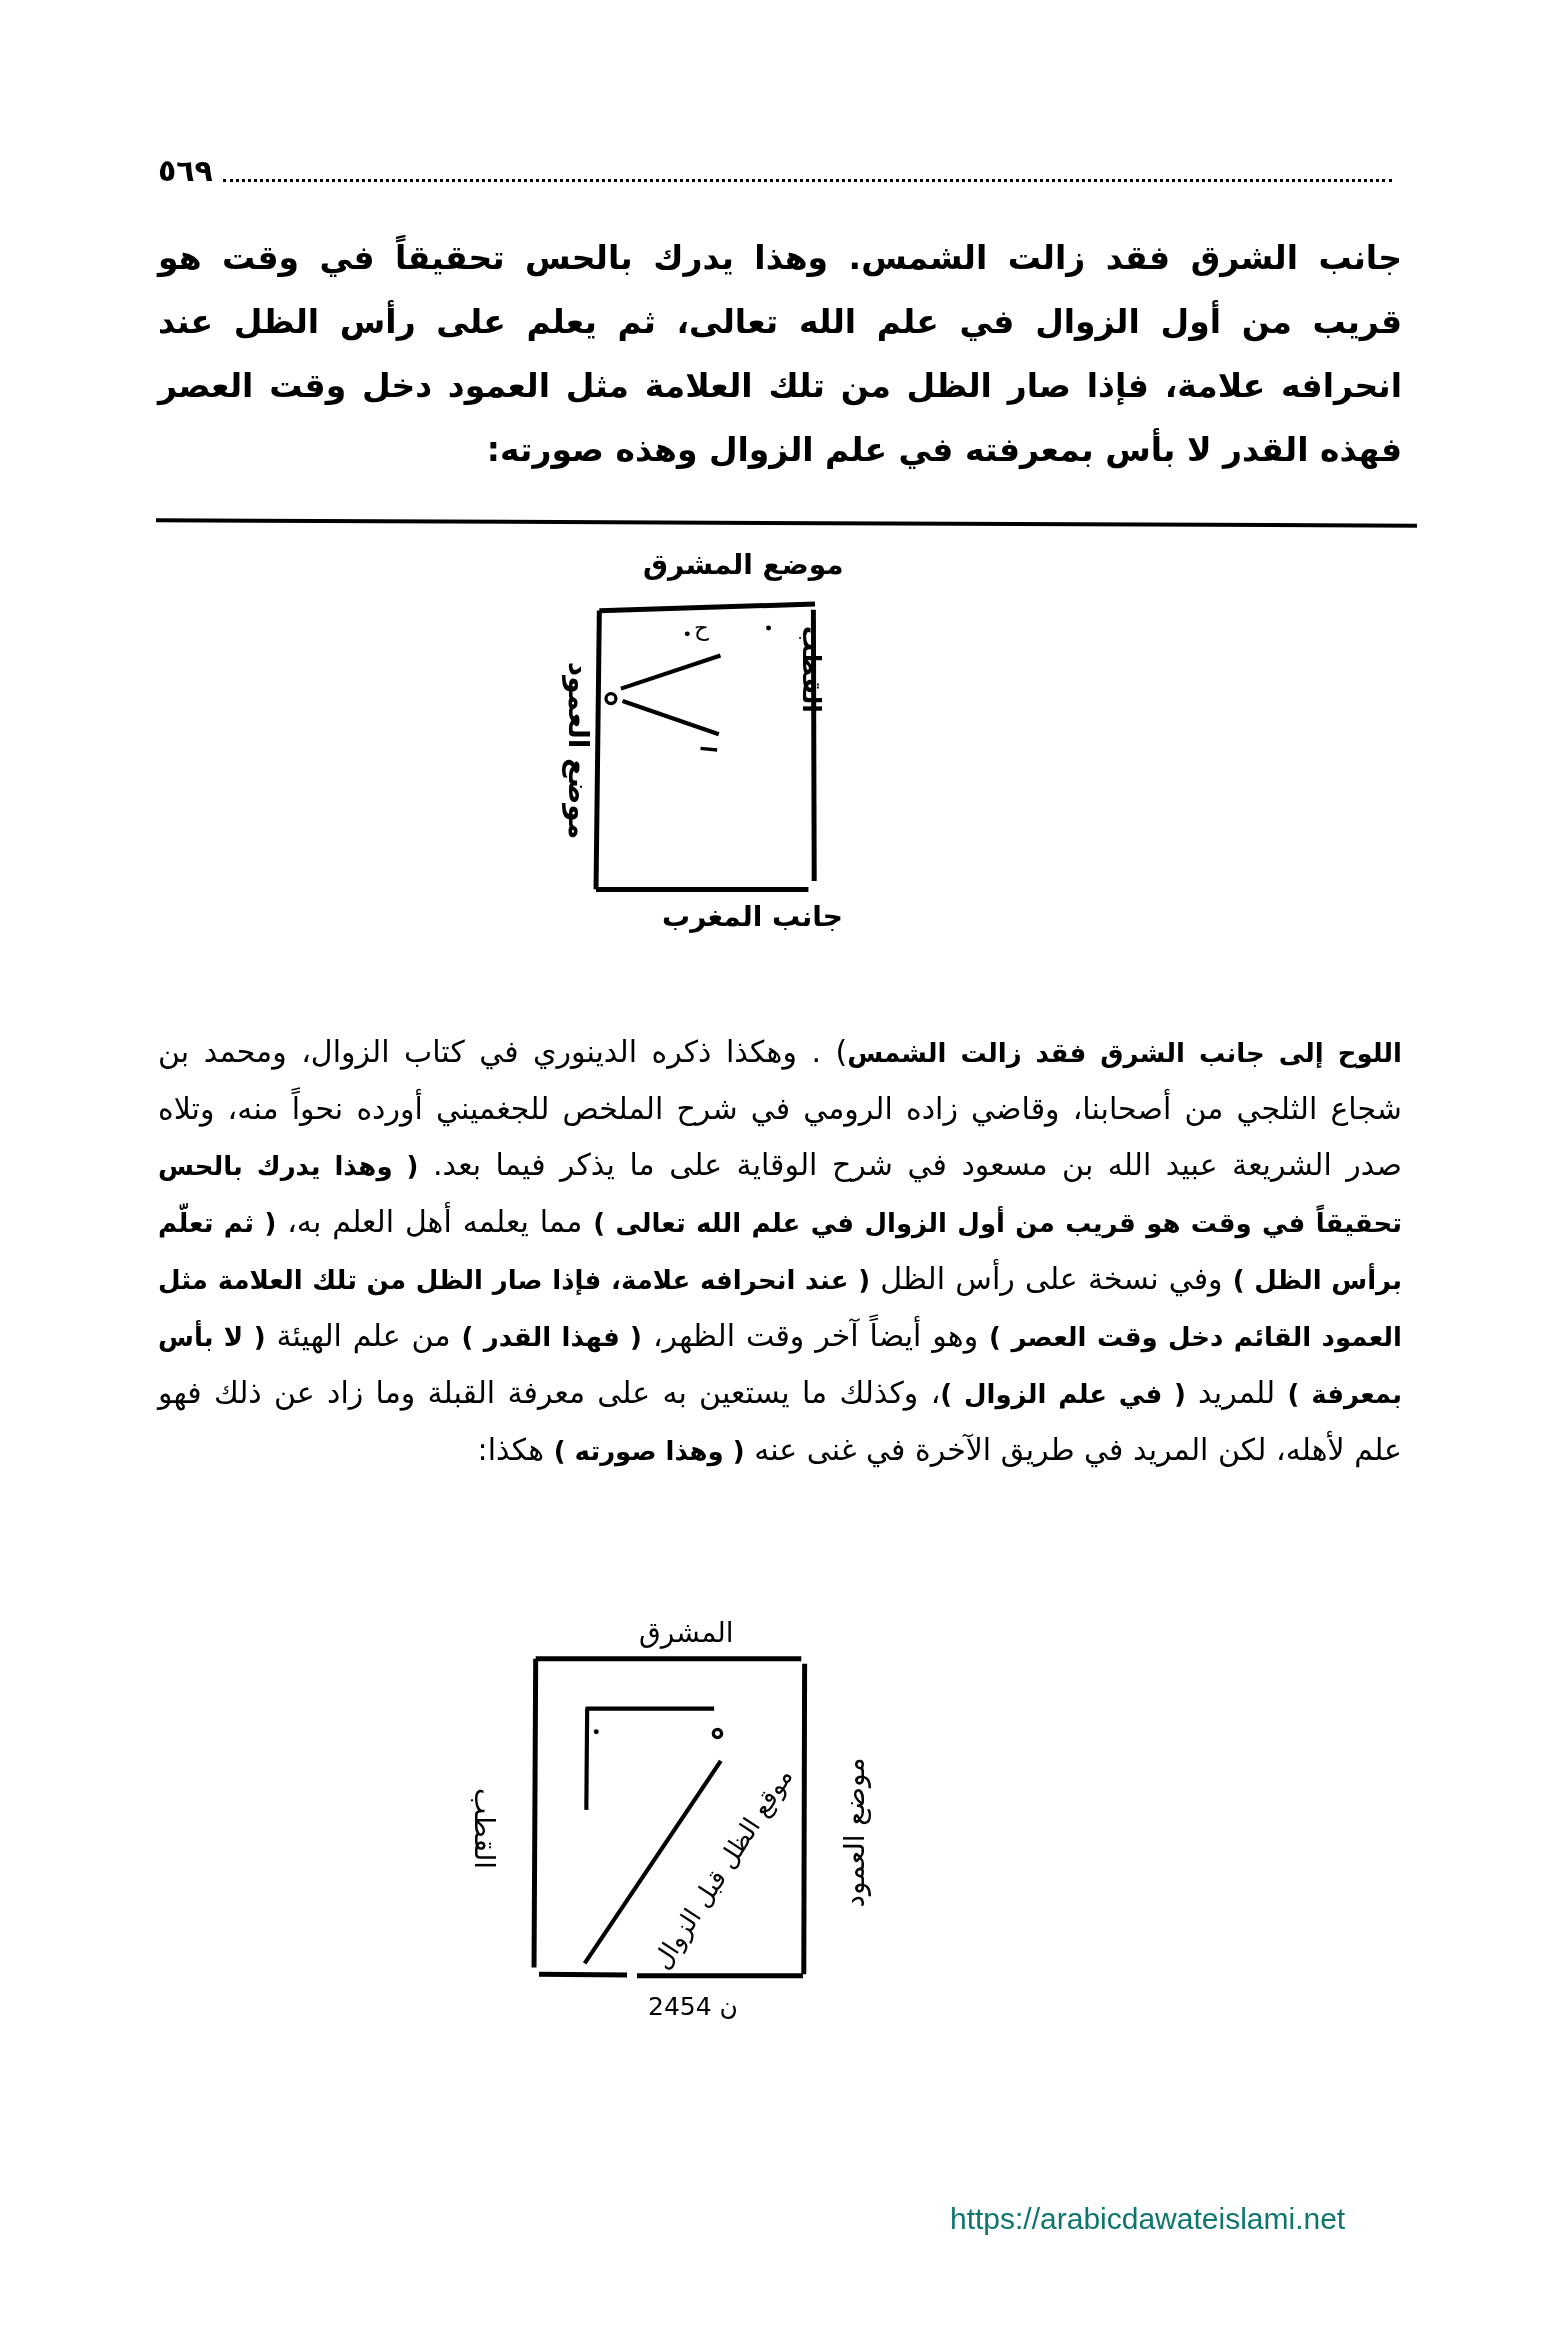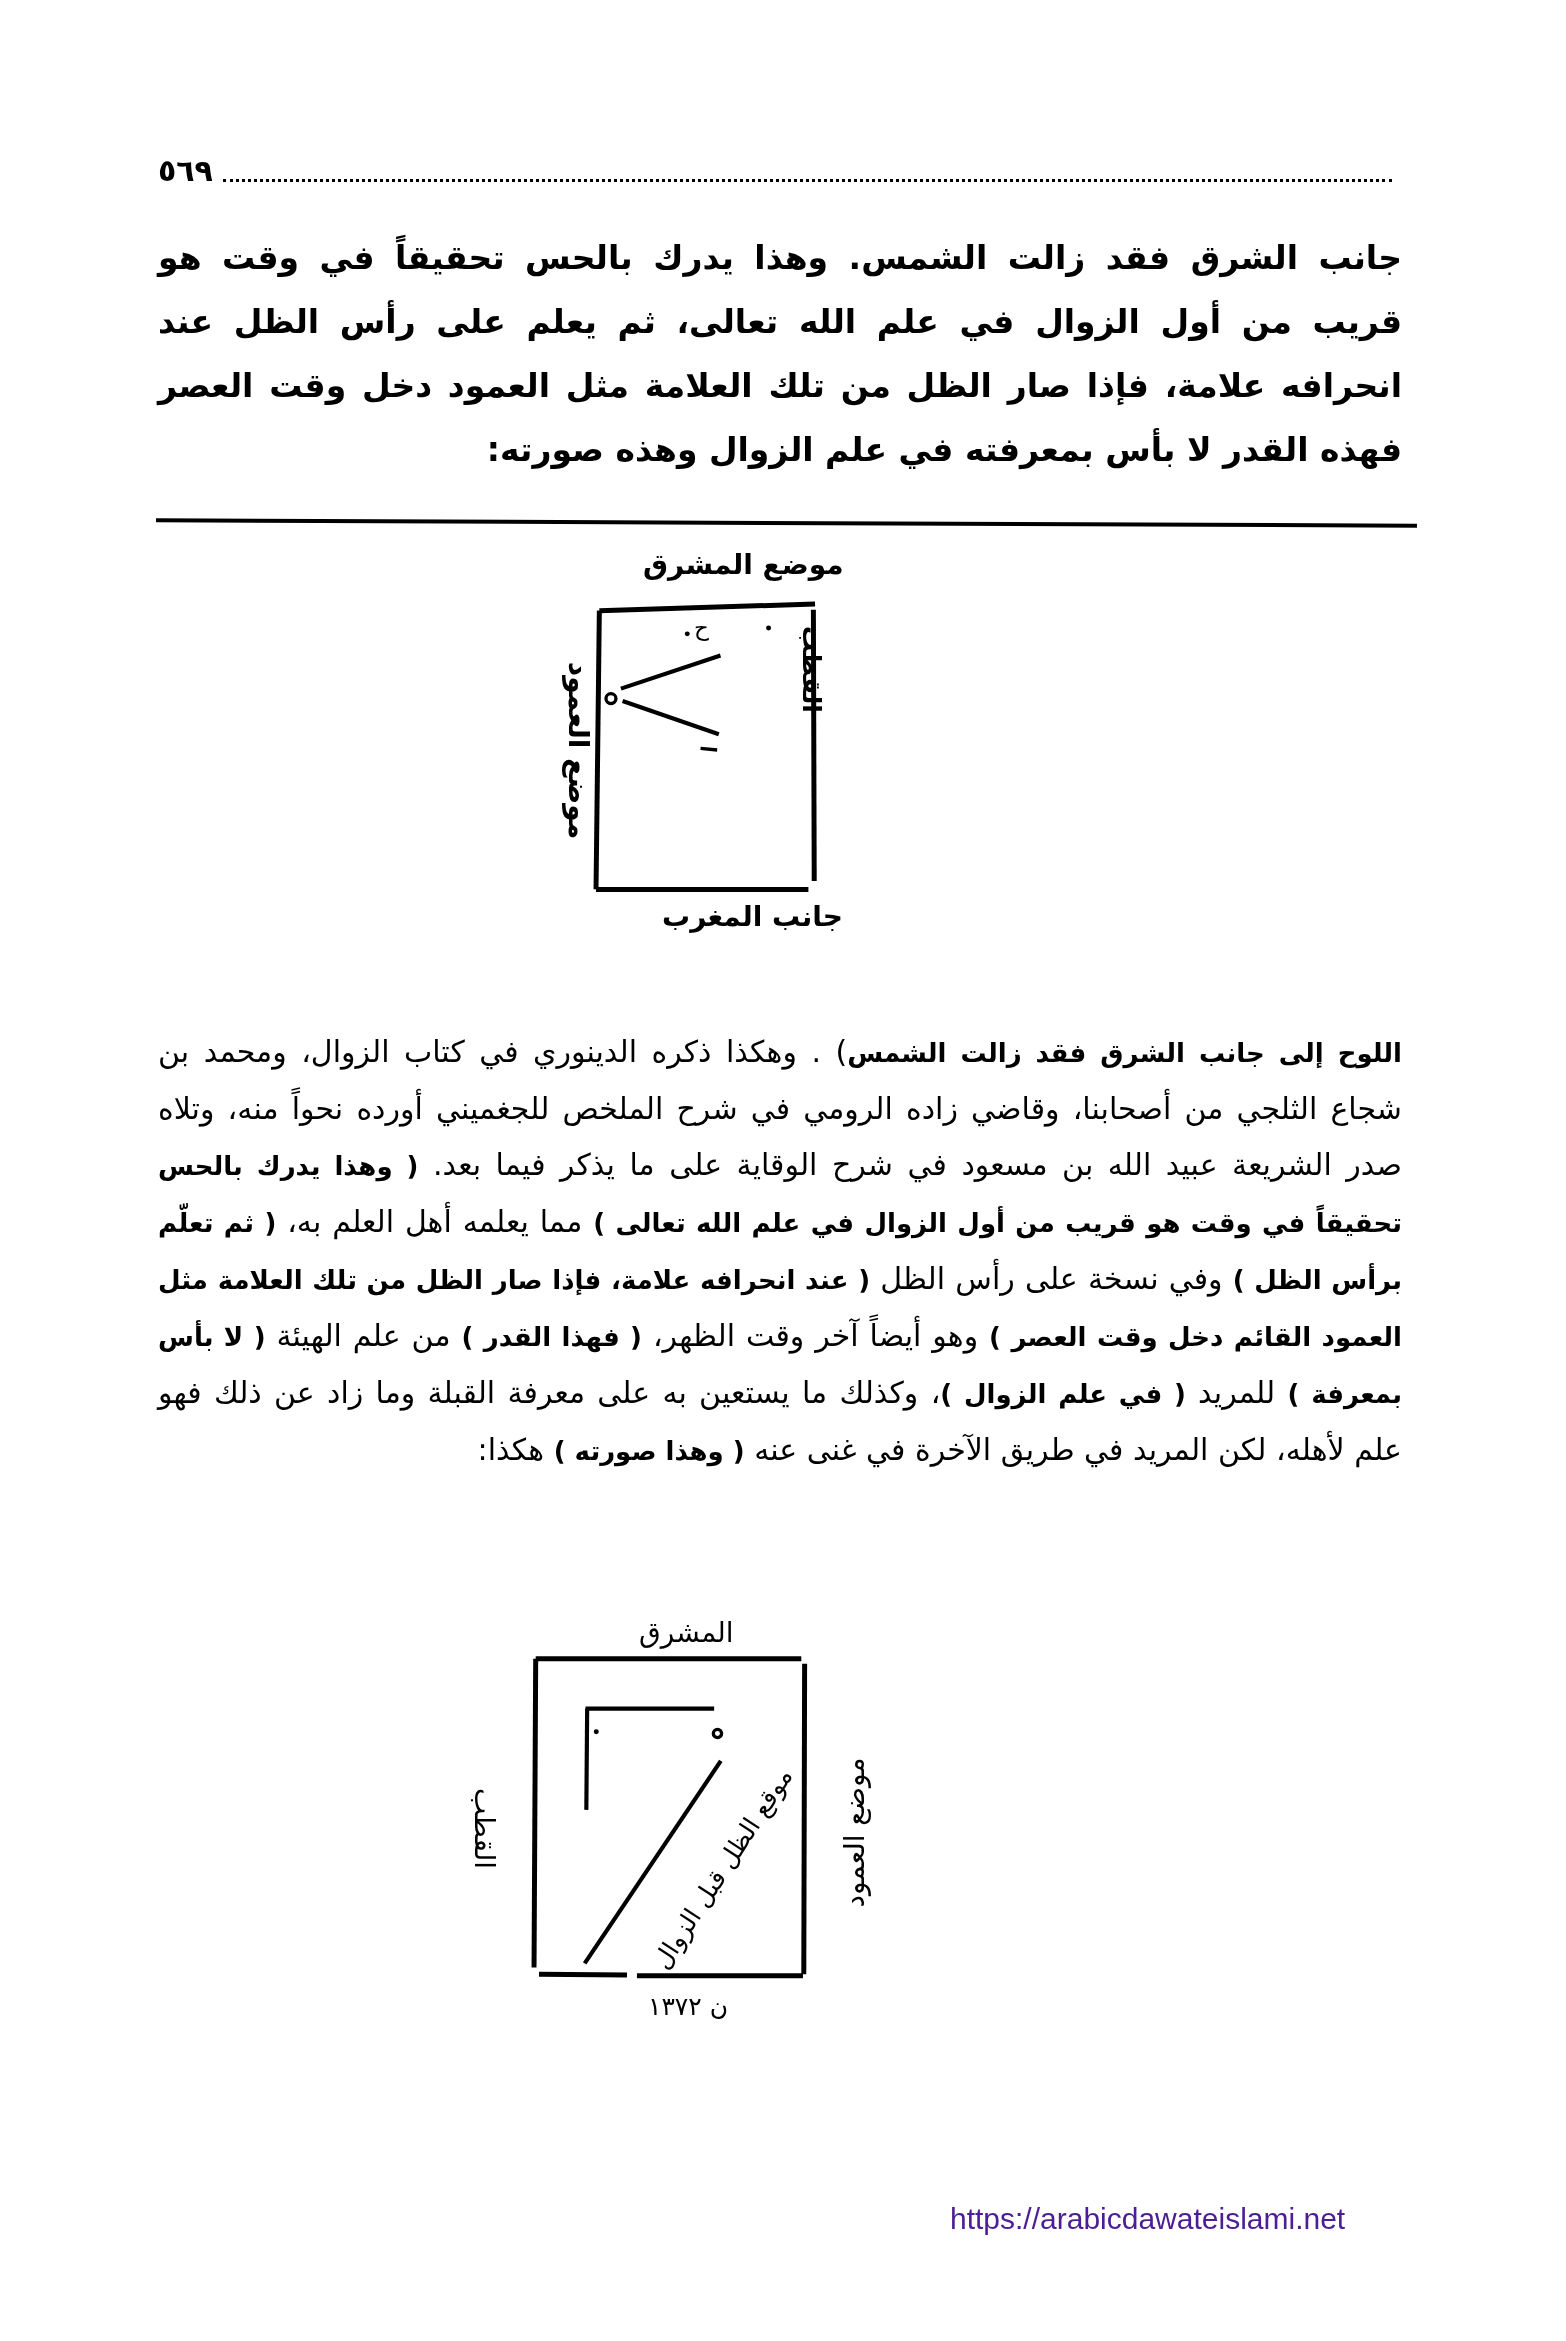--- a/index.html
+++ b/index.html
@@ -15,21 +15,21 @@
   .para1 { top: 226px; line-height: 64px; }
   .para2 { top: 1024px; line-height: 56px; font-size: 30px; font-weight: normal; }
   .para2 b { font-weight: bold; font-size: 26px; }
   .divider { position: absolute; left: 156px; top: 521px; width: 1261px; height: 4.1px; background: #000; transform: rotate(0.25deg); }
   .diagram { position: absolute; }
   .diag-label { position: absolute; font-size: 28px; font-weight: bold; white-space: nowrap; direction: rtl; }
   .diag-label.normal { font-weight: normal; }
   .vlabel { position: absolute; font-size: 28px; font-weight: bold; white-space: nowrap; direction: rtl;
             transform-origin: center center; }
   .watermark { position: absolute; left: 950px; top: 2202px; font-family: "Liberation Sans", sans-serif;
-               font-size: 30px; color: #4c1d95; white-space: nowrap; }
+               font-size: 30px; color: #0f766e; white-space: nowrap; }
 </style>
 </head>
 <body>
 
 <div class="header">
   <span class="dots"></span>
   <span class="pageno">٥٦٩</span>
 </div>
 
 <div class="para para1">جانب الشرق فقد زالت الشمس. وهذا يدرك بالحس تحقيقاً في وقت هو قريب من أول الزوال في علم الله تعالى، ثم يعلم على رأس الظل عند انحرافه علامة، فإذا صار الظل من تلك العلامة مثل العمود دخل وقت العصر فهذه القدر لا بأس بمعرفته في علم الزوال وهذه صورته:</div>
@@ -70,17 +70,17 @@
     <line x1="150" y1="120" x2="305" y2="120" stroke="#000" stroke-width="5"></line>
     <line x1="152" y1="120" x2="151" y2="242" stroke="#000" stroke-width="5"></line>
     <line x1="313" y1="183" x2="149" y2="427" stroke="#000" stroke-width="5"></line>
     <circle cx="163" cy="148" r="3" fill="#000"></circle>
     <circle cx="309" cy="150" r="5" fill="none" stroke="#000" stroke-width="4"></circle>
   </svg>
   <div class="diag-label normal" style="left:178px; top:6.6px;">المشرق</div>
   <div class="vlabel normal" style="left:-16.6px; top:203px; transform: rotate(90deg); font-weight:normal;">القطب</div>
   <div class="vlabel normal" style="left:319px; top:207px; transform: rotate(-90deg); font-weight:normal;">موضع العمود</div>
   <div class="vlabel normal" style="left:145px; top:245px; transform: rotate(-57deg); font-weight:normal; font-size:25px;">موقع الظل قبل الزوال</div>
-  <div class="diag-label normal" style="left:187px; top:383px; font-size:25px;">ن ١٣٧٢</div>
+  <div class="diag-label normal" style="left:187px; top:383px; font-size:25px;">ن 2454</div>
 </div>
 
 <div class="watermark">https://arabicdawateislami.net</div>
 
 
 </body></html>

